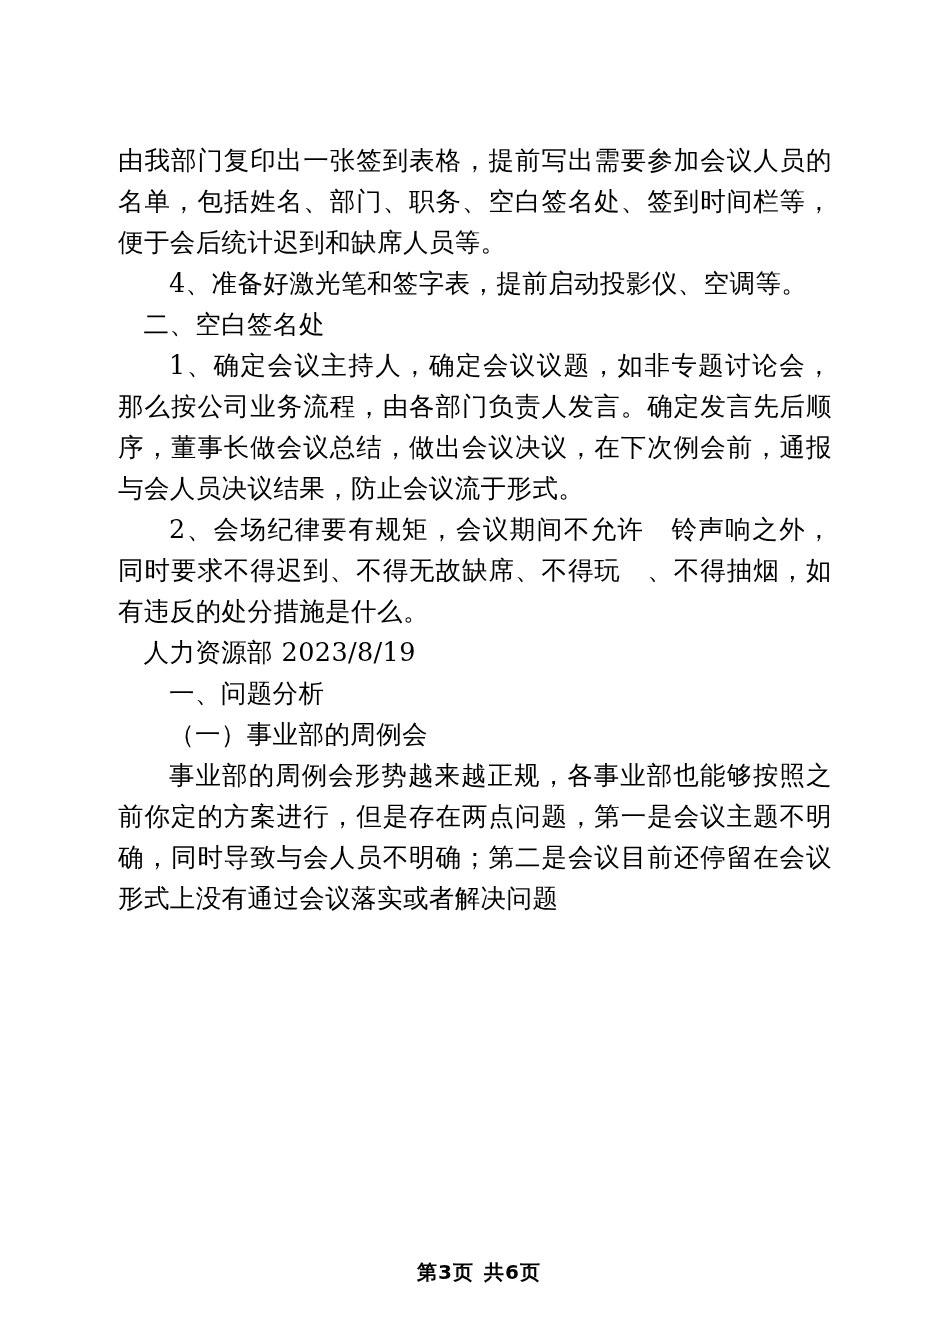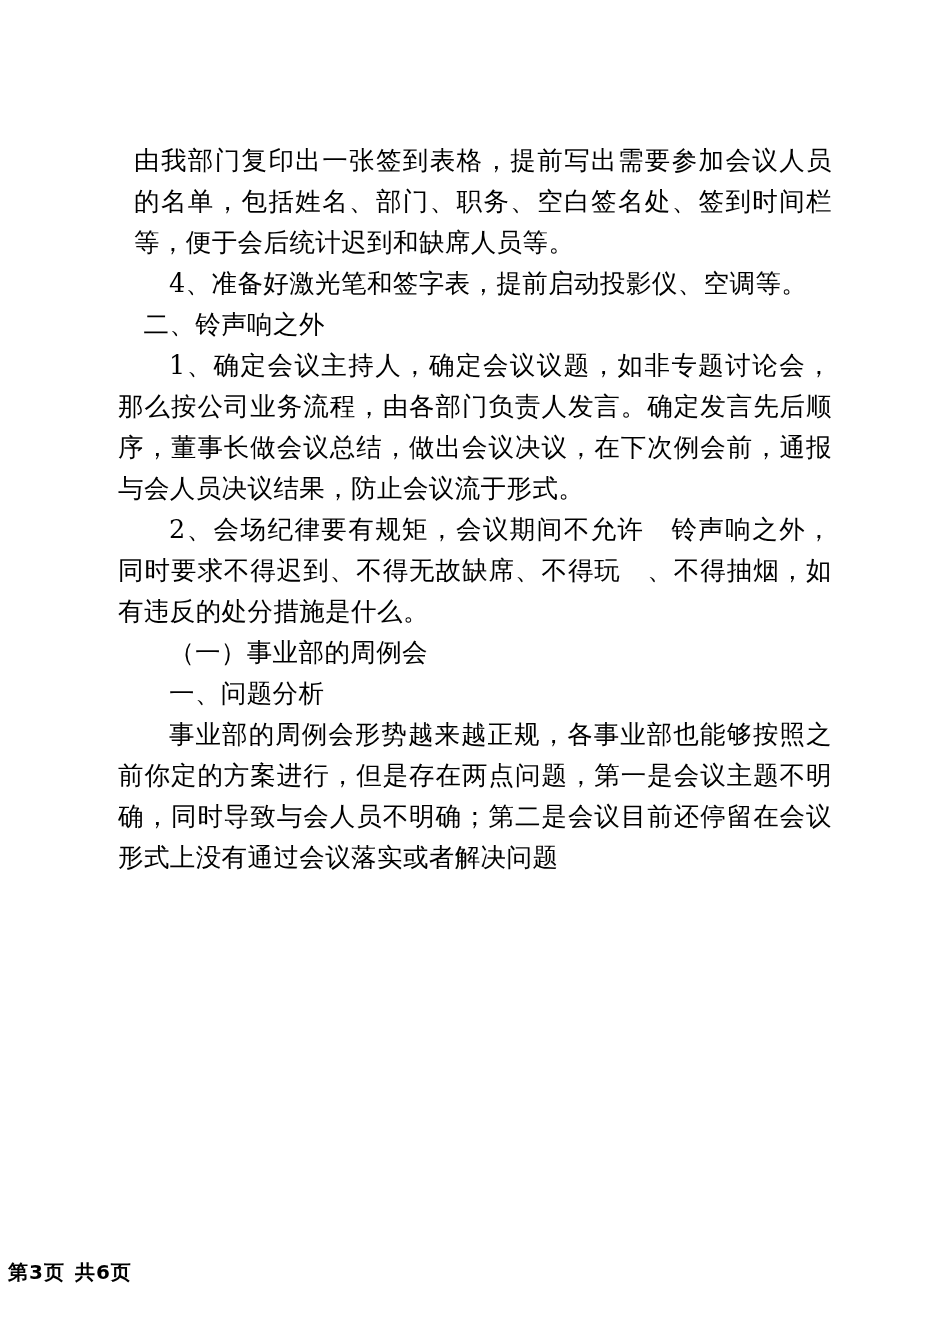--- a/index.html
+++ b/index.html
@@ -37,49 +37,50 @@
     white-space: pre-wrap;
   }
   .indent-2 {
     text-indent: 2em;
   }
   .indent-1 {
     text-indent: 1em;
   }
   .indent-0 {
     text-indent: 0;
-    margin-left: 16px;
   }
   .footer {
     position: absolute;
     left: 8px;
     right: 0;
     bottom: 58px;
+    text-align: center;
     font-family: "DejaVu Sans", "Liberation Sans", sans-serif;
     font-weight: bold;
     font-size: 20px;
     color: #000000;
     letter-spacing: 1px;
   }
   .footer .sep {
     display: inline-block;
     width: 10px;
   }
 </style>
 </head>
 <body>
 
 <div class="page">
   <div class="doc-body">
     <p class="para indent-0">由我部门复印出一张签到表格，提前写出需要参加会议人员的名单，包括姓名、部门、职务、空白签名处、签到时间栏等，便于会后统计迟到和缺席人员等。</p>
     <p class="para indent-2">4、准备好激光笔和签字表，提前启动投影仪、空调等。</p>
-    <p class="para indent-1">二、铃声响之外</p>
+    <p class="para indent-1">二、空白签名处</p>
     <p class="para indent-2">1、确定会议主持人，确定会议议题，如非专题讨论会，那么按公司业务流程，由各部门负责人发言。确定发言先后顺序，董事长做会议总结，做出会议决议，在下次例会前，通报与会人员决议结果，防止会议流于形式。</p>
     <p class="para indent-2">2、会场纪律要有规矩，会议期间不允许　铃声响之外，同时要求不得迟到、不得无故缺席、不得玩　、不得抽烟，如有违反的处分措施是什么。</p>
+    <p class="para indent-1">人力资源部 2023/8/19</p>
+    <p class="para indent-2">一、问题分析</p>
     <p class="para indent-2">（一）事业部的周例会</p>
-    <p class="para indent-2">一、问题分析</p>
     <p class="para indent-2">事业部的周例会形势越来越正规，各事业部也能够按照之前你定的方案进行，但是存在两点问题，第一是会议主题不明确，同时导致与会人员不明确；第二是会议目前还停留在会议形式上没有通过会议落实或者解决问题</p>
   </div>
 
   <div class="footer">
     <span>第3页</span><span class="sep"></span><span>共6页</span>
   </div>
 </div>
 
 </body></html>

